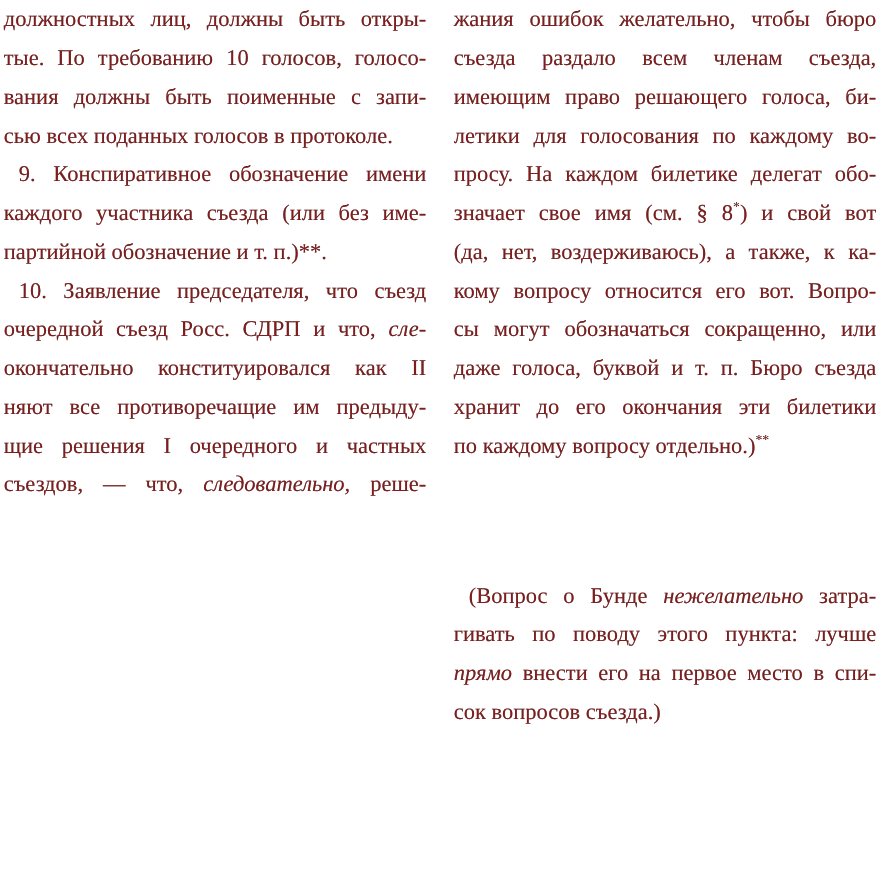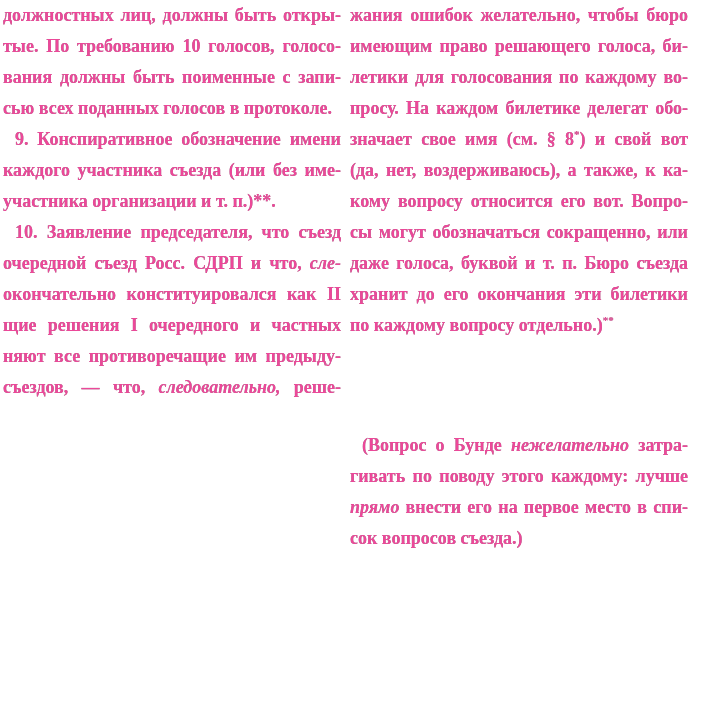--- a/index.html
+++ b/index.html
@@ -9,29 +9,28 @@
   }
   .page {
     position: relative;
     width: 707px;
     height: 717px;
     background: #ffffff;
     overflow: hidden;
     font-family: "Liberation Serif", "DejaVu Serif", serif;
     font-size: 18px;
     line-height: 31px;
-    color: #ec4899;
-    font-weight: bold;
+    color: #7f1d1d;
   }
   .col {
     position: absolute;
     top: 0;
   }
   #col-left  { left: 3px;   width: 338px; }
-  #col-right { left: 350px; width: 338px; }
+  #col-right { left: 363px; width: 338px; }
 
   
   #col-left  .para:nth-child(2) { }
   #col-left  .para:nth-child(3) { margin-top: 0; }
   #col-right .para:nth-child(2) { margin-top: 89px; }
 
   .tline {
     height: 31px;
     text-align: justify;
     text-align-last: justify;
@@ -56,45 +55,46 @@
   <div class="col" id="col-left">
       <div class="para">
         <div class="tline"><span>должностных лиц, должны быть откры-</span></div>
         <div class="tline"><span>тые. По требованию 10 голосов, голосо-</span></div>
         <div class="tline"><span>вания должны быть поименные с запи-</span></div>
         <div class="tline lastline"><span>сью всех поданных голосов в протоколе.</span></div>
       </div>
       <div class="para">
         <div class="tline indentline"><span>9. Конспиративное обозначение имени</span></div>
         <div class="tline"><span>каждого участника съезда (или без име-</span></div>
-        <div class="tline lastline"><span>участника организации и т. п.)**.</span></div>
+        <div class="tline lastline"><span>партийной обозначение и т. п.)**.</span></div>
       </div>
       <div class="para">
         <div class="tline indentline"><span>10. Заявление председателя, что съезд</span></div>
         <div class="tline"><span>очередной съезд Росс. СДРП и что, </span><em>сле-</em></div>
         <div class="tline"><span>окончательно конституировался как II</span></div>
+        <div class="tline"><span>няют все противоречащие им предыду-</span></div>
         <div class="tline"><span>щие решения I очередного и частных</span></div>
-        <div class="tline"><span>няют все противоречащие им предыду-</span></div>
         <div class="tline"><span>съездов, — что, </span><em>следовательно,</em><span> реше-</span></div>
       </div>
     </div>
   <div class="col" id="col-right">
       <div class="para">
         <div class="tline"><span>жания ошибок желательно, чтобы бюро</span></div>
+        <div class="tline"><span>съезда раздало всем членам съезда,</span></div>
         <div class="tline"><span>имеющим право решающего голоса, би-</span></div>
         <div class="tline"><span>летики для голосования по каждому во-</span></div>
         <div class="tline"><span>просу. На каждом билетике делегат обо-</span></div>
         <div class="tline"><span>значает свое имя (см. § 8</span><sup>*</sup><span>) и свой вот</span></div>
         <div class="tline"><span>(да, нет, воздерживаюсь), а также, к ка-</span></div>
         <div class="tline"><span>кому вопросу относится его вот. Вопро-</span></div>
         <div class="tline"><span>сы могут обозначаться сокращенно, или</span></div>
         <div class="tline"><span>даже голоса, буквой и т. п. Бюро съезда</span></div>
         <div class="tline"><span>хранит до его окончания эти билетики</span></div>
         <div class="tline lastline"><span>по каждому вопросу отдельно.)</span><sup>**</sup></div>
       </div>
       <div class="para">
         <div class="tline indentline"><span>(Вопрос о Бунде </span><em>нежелательно</em><span> затра-</span></div>
-        <div class="tline"><span>гивать по поводу этого каждому: лучше</span></div>
+        <div class="tline"><span>гивать по поводу этого пункта: лучше</span></div>
         <div class="tline"><em>прямо</em><span> внести его на первое место в спи-</span></div>
         <div class="tline lastline"><span>сок вопросов съезда.)</span></div>
       </div>
     </div>
 </div>
 
 </body></html>

